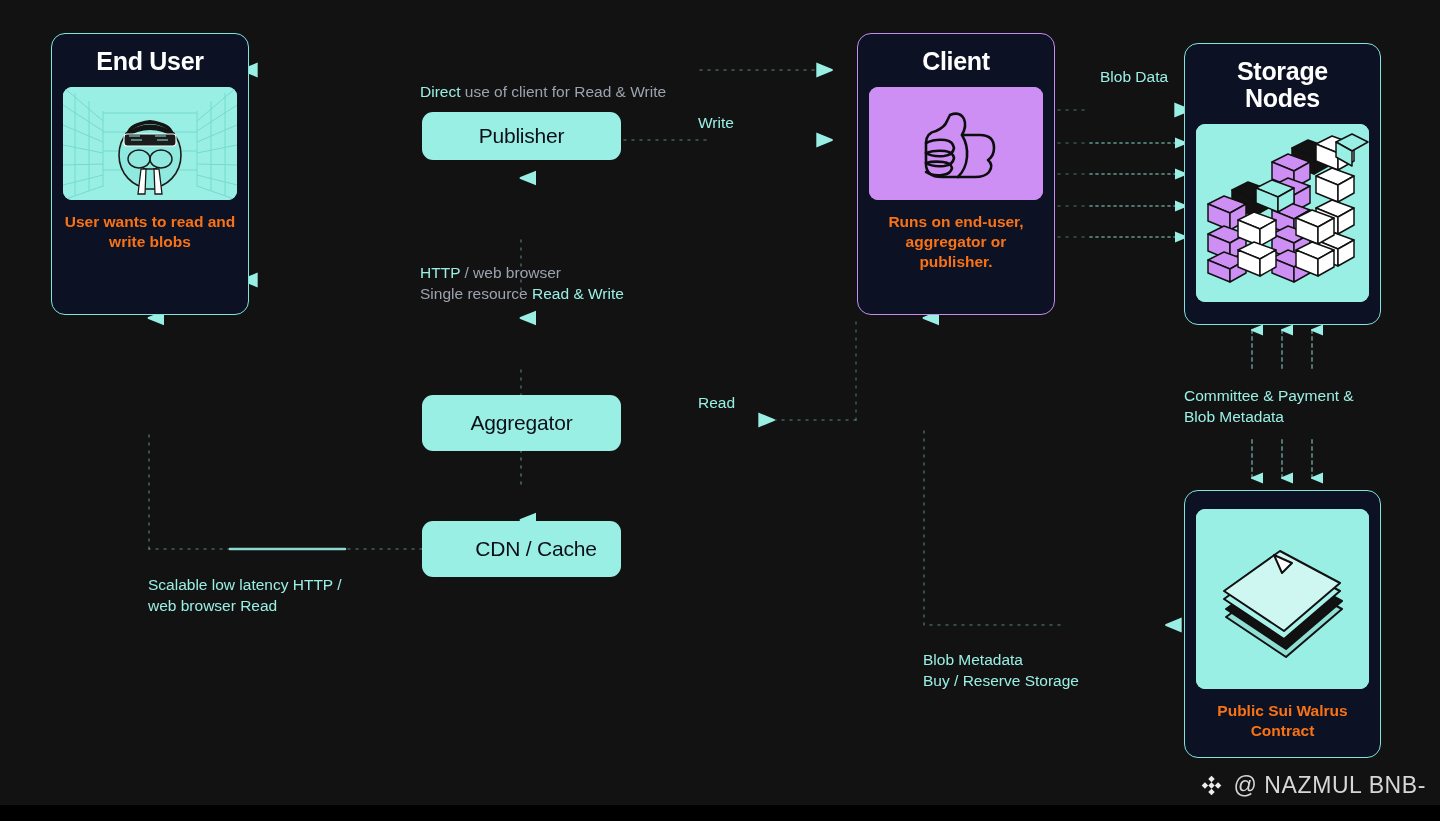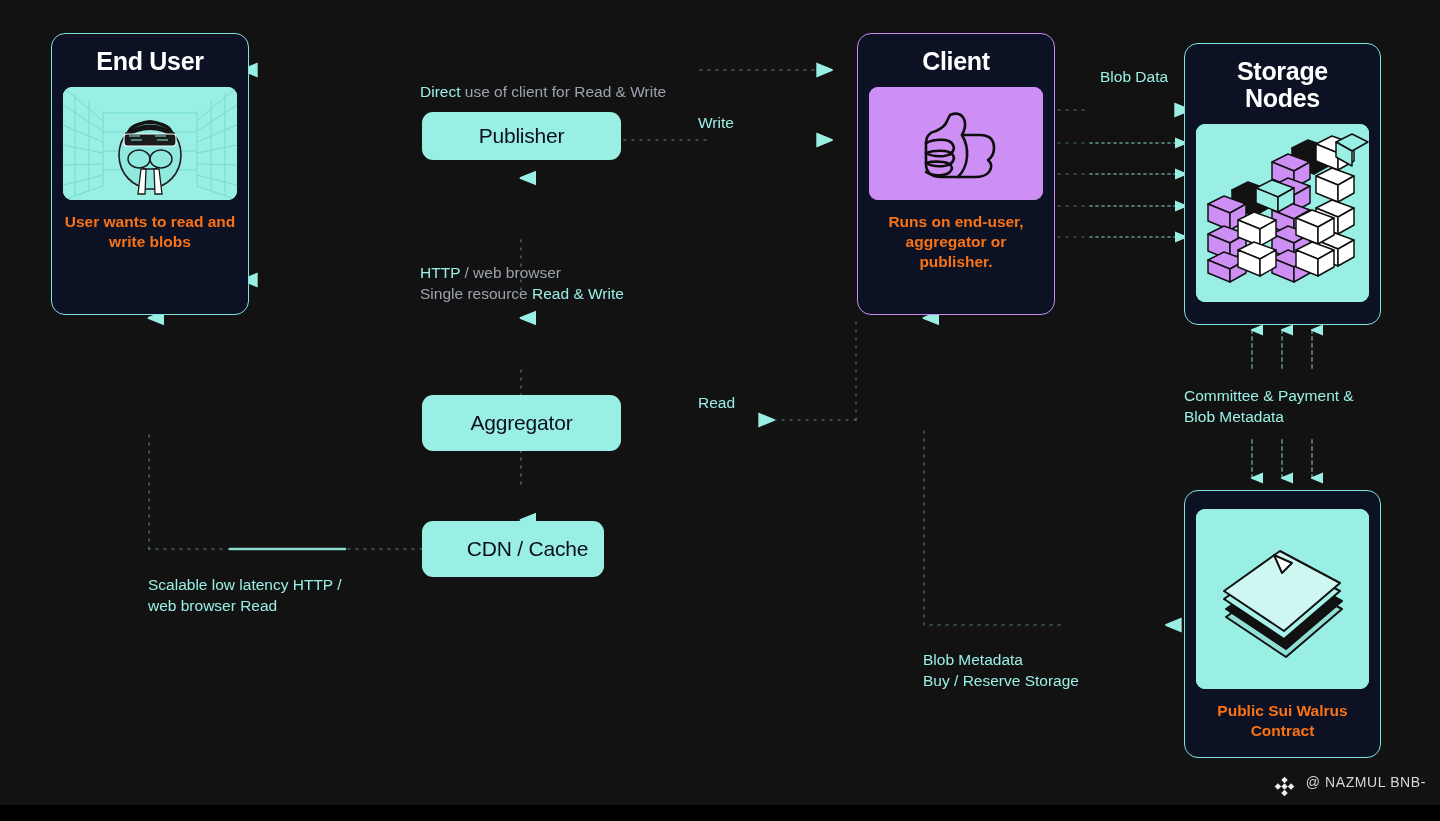--- a/index.html
+++ b/index.html
@@ -79,23 +79,23 @@
     line-height: 1.33;
     color: #9AEFE5;
     white-space: pre-line;
   }
   .lbl .muted { color: #9CA3AF; }
   .lbl.two { white-space: normal; }
 
   .wm {
     position: absolute;
     right: 14px; bottom: 22px;
-    display: flex; gap: 9px;
+    display: flex; align-items: center; gap: 9px;
     color: #D7D7D7;
-    font-size: 14px;
+    font-size: 23px;
     letter-spacing: 0.6px;
   }
 </style>
 </head>
 <body>
 
 <div id="stage">
 
   <svg class="wires" viewBox="0 0 1440 821">
     <defs>
@@ -413,21 +413,21 @@
     <div class="card-caption" style="white-space:pre-line;">Public Sui Walrus
 Contract</div>
   </div>
 
   <div class="pill" style="left:422px; top:112px; width:199px; height:48px;">
     <span>Publisher</span>
   </div>
   <div class="pill" style="left:422px; top:395px; width:199px; height:56px;">
     <span>Aggregator</span>
   </div>
-  <div class="pill" style="left:422px; top:521px; width:182px; height:56px;padding-left:29px;">
+  <div class="pill" style="left:422px; top:521px; width:199px; height:56px;padding-left:29px;">
     <span>CDN / Cache</span>
   </div>
 
   <div class="lbl" style="left:420px; top:61px;">
     <span>Direct</span><span class="muted"> use of client for Read &amp; Write</span>
   </div>
 
   <div class="lbl" style="left:698px; top:113px;">Write</div>
 
   <div class="lbl" style="left:1100px; top:67px;">Blob Data</div>

